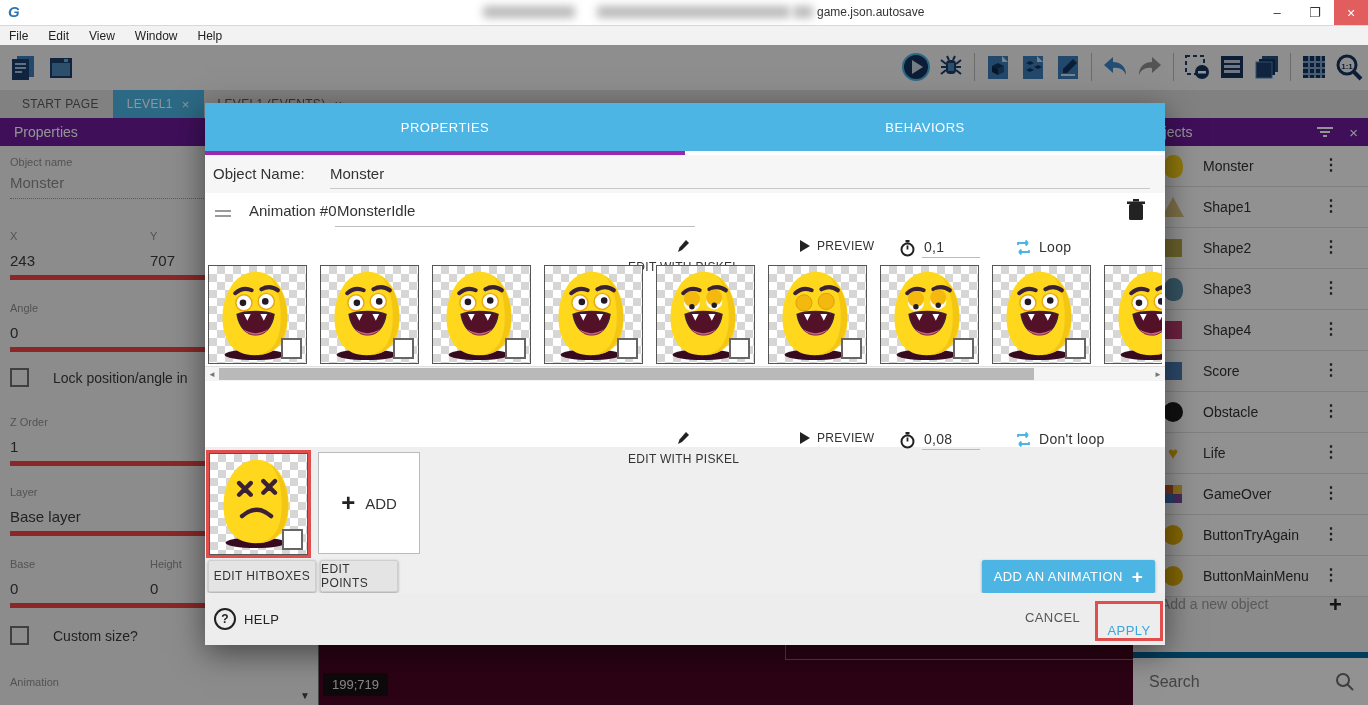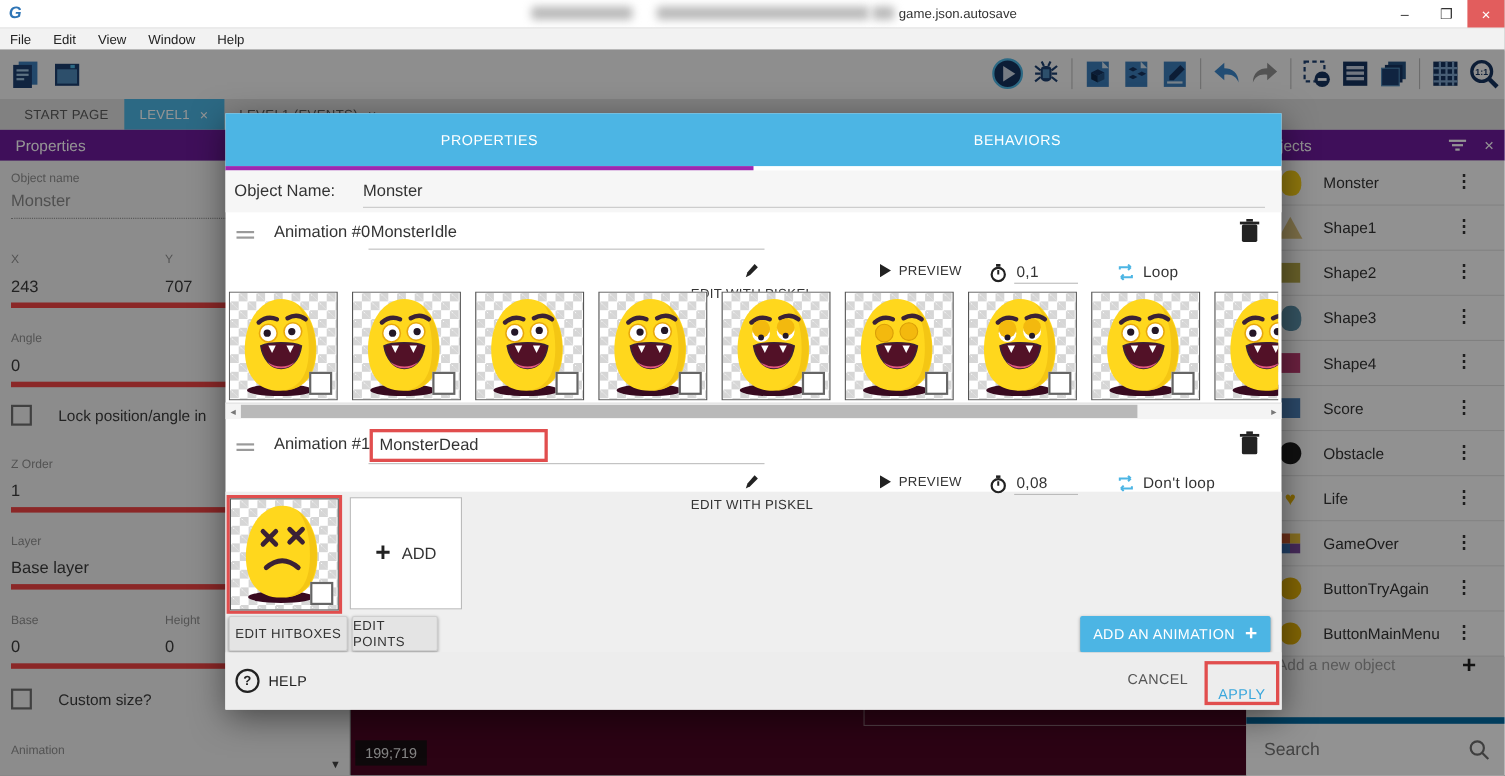--- a/index.html
+++ b/index.html
@@ -661,36 +661,20 @@
         </div>
       </div>
     <div class="hscroll">
       <span class="hs-arrow" style="left:3px;">◄</span>
       <div class="thumb"></div>
       <span class="hs-arrow" style="right:3px;">►</span>
     </div>
 
     <div id="lower-gray"></div>
 
-    <div class="anim-head" style="top:283px;">
-      <div class="drag-handle">
-          <i></i>
-          <i></i>
-        </div>
-      <span class="anim-title">Animation #1</span>
-      <span class="anim-name red-box" style="left:131px;top:4px;padding:3px 60px 4px 6px;">MonsterDead</span>
-      <div class="anim-underline" style="top:35px;"></div>
-      <span class="trash">
-        <svg width="18" height="22" viewBox="0 0 18 22">
-            <rect x="2" y="5" width="14" height="16" rx="1.5" fill="#222"></rect>
-            <rect x="0" y="2.5" width="18" height="2.5" fill="#222"></rect>
-            <rect x="6" y="0" width="6" height="2.5" fill="#222"></rect>
-          </svg>
-      </span>
-    </div>
     <div class="anim-controls" style="top:320px;">
       <div class="ctl ctl-piskel">
         <svg width="13" height="14" viewBox="0 0 13 14">
             <path d="M9 1 L12 4 L5 11 L1 13 L2.5 8.5 Z" fill="#222"></path>
           </svg>
         <span>EDIT WITH PISKEL</span>
       </div>
       <div class="ctl ctl-preview">
         <svg width="10" height="12" viewBox="0 0 10 12">
             <path d="M0 0 L10 6 L0 12 Z" fill="#222"></path>

